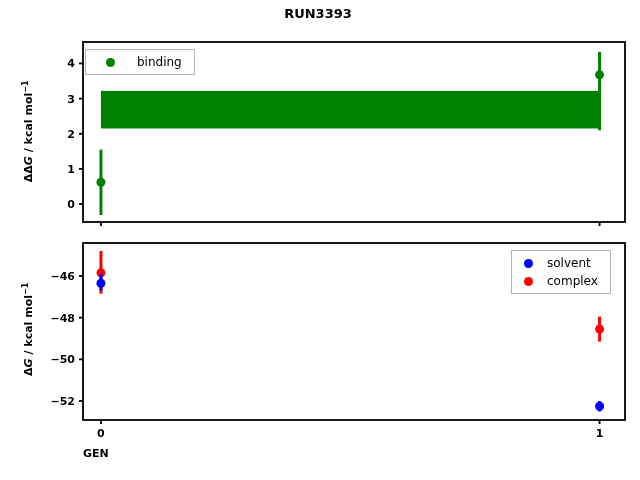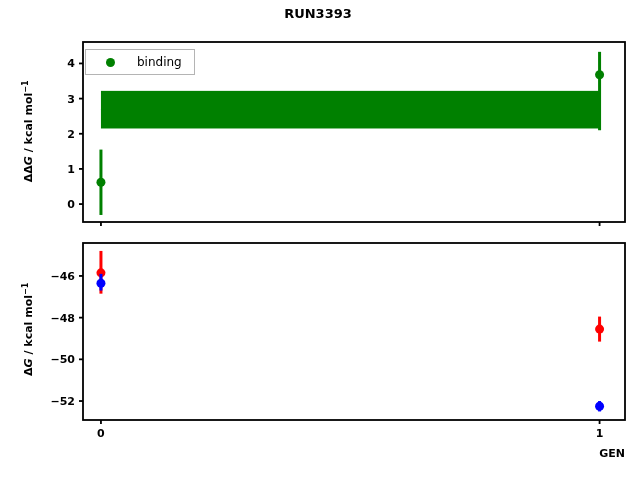--- a/index.html
+++ b/index.html
@@ -39,21 +39,21 @@
     transform-origin: center;
     z-index: 3;
     white-space: nowrap;
   }
   .ylabel sup { font-size: 8px; }
   #ylabel-ddg { top: 124px; }
   #ylabel-dg  { top: 322px; }
   #xlabel {
     position: absolute;
     left: 83px; top: 447px; width: 542px;
-    text-align: right;
+    text-align: left;
     font-size: 11px;
     font-weight: bold;
     color: #000;
     z-index: 3;
   }
   .legend {
     position: absolute;
     background: rgba(255,255,255,0.82);
     border: 1px solid #b4b4b4;
     border-radius: 0;
@@ -130,13 +130,27 @@
   <div class="ylabel" id="ylabel-dg">Δ<i>G</i> / kcal mol<sup>−1</sup></div>
   <div id="xlabel">GEN</div>
   <div class="legend" id="legend-ddg">
       <div class="lg-row">
         <span class="lg-glyph">
           <span class="lg-dot" style="background: rgb(0, 128, 0);"></span>
         </span>
         <span class="lg-label">binding</span>
       </div>
     </div>
+  <div class="legend" id="legend-dg">
+      <div class="lg-row">
+        <span class="lg-glyph">
+          <span class="lg-dot" style="background: rgb(0, 0, 255);"></span>
+        </span>
+        <span class="lg-label">solvent</span>
+      </div>
+      <div class="lg-row">
+        <span class="lg-glyph">
+          <span class="lg-dot" style="background: rgb(255, 0, 0);"></span>
+        </span>
+        <span class="lg-label">complex</span>
+      </div>
+    </div>
 </div>
 
 </body></html>

